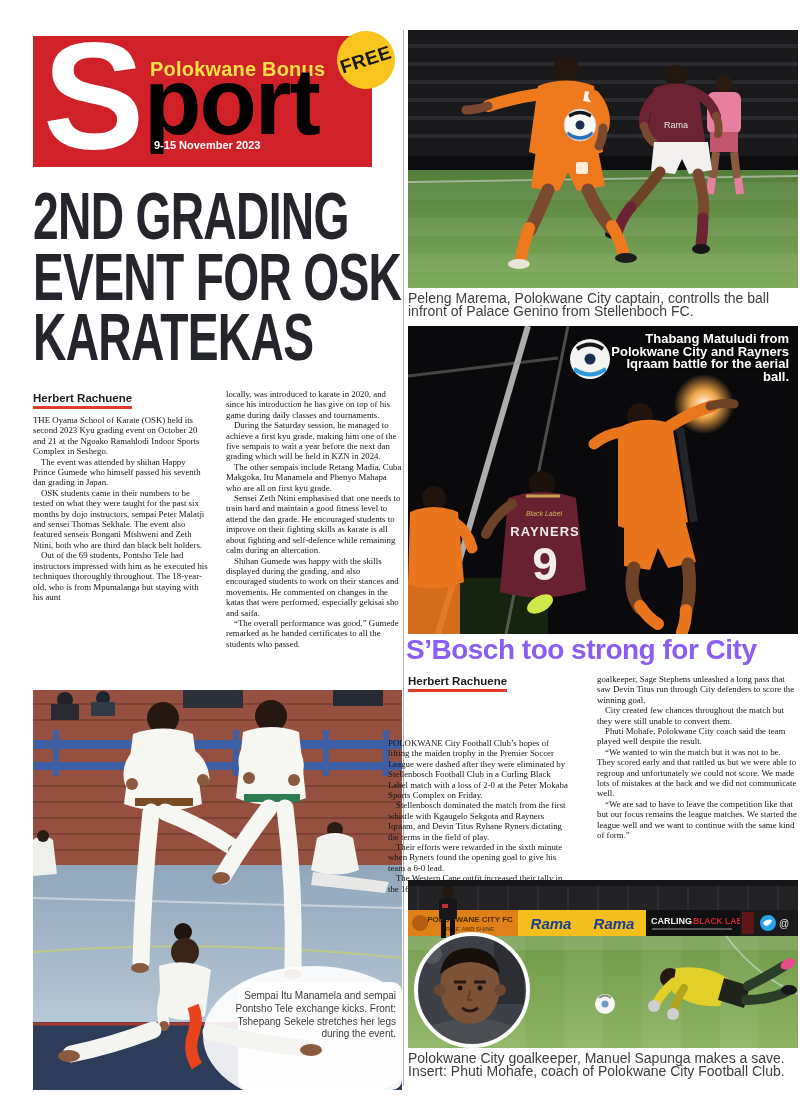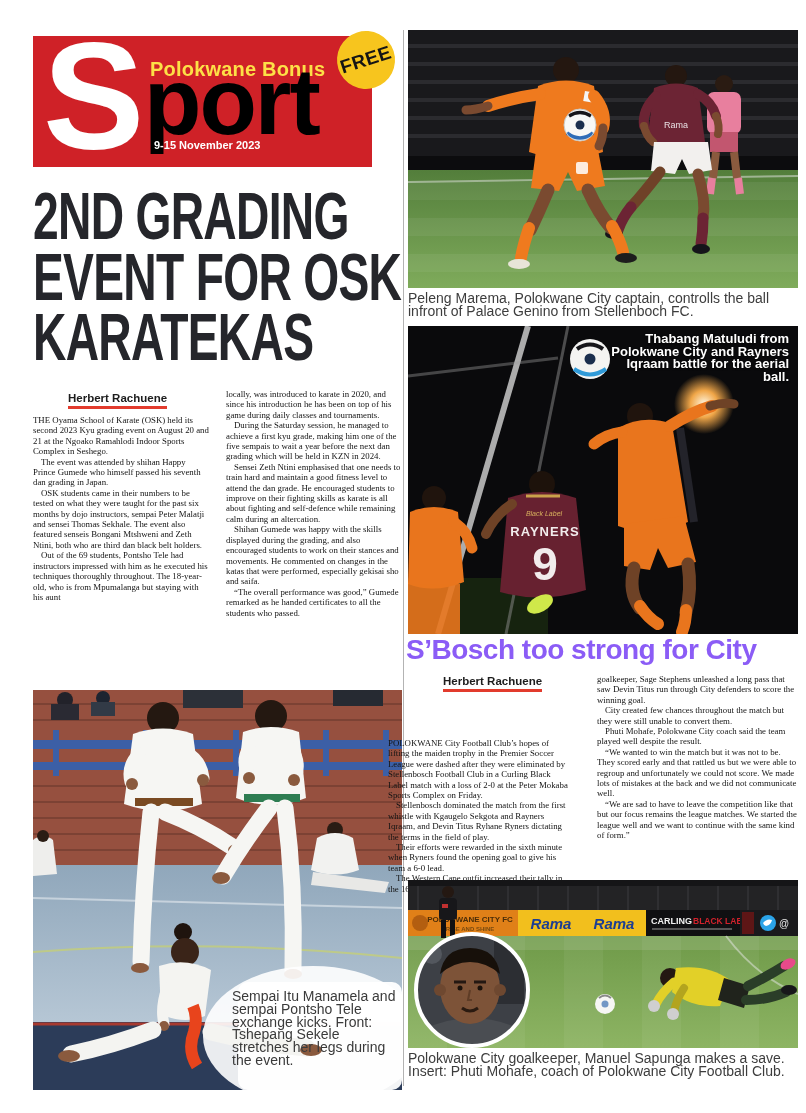--- a/index.html
+++ b/index.html
@@ -14,21 +14,21 @@
   .mast-rest{position:absolute;left:111px;top:14px;font-size:94px;line-height:1.1;font-weight:bold;color:#000000;letter-spacing:-2px;}
   .mast-date{position:absolute;left:121px;top:103px;font-size:11px;font-weight:bold;color:#fff;}
   .free-badge{left:337px;top:31px;width:58px;height:58px;border-radius:50%;background:#f7c51e;
       display:flex;align-items:center;justify-content:center;transform:rotate(-18deg);
       font-size:19px;font-weight:bold;color:#151515;letter-spacing:.5px;}
 
   
   .headline1{left:33px;top:186px;width:540px;transform:scaleX(.70);transform-origin:0 0;
       font-size:66px;line-height:.92;font-weight:bold;color:#25262b;letter-spacing:-1px;white-space:nowrap;}
   .byline{font-size:11.5px;font-weight:bold;color:#1d1d1d;display:inline-block;
-      border-bottom:3px solid #e23b2d;padding-bottom:2px;margin-left:35px;}
+      border-bottom:3px solid #e23b2d;padding-bottom:2px;}
   .byline1{left:33px;top:388px;}
   .headline2{left:406px;top:634px;width:392px;font-size:28px;font-weight:bold;color:#8b5cf6;letter-spacing:-.5px;white-space:nowrap;}
   .byline2{left:408px;top:671px;}
 
   
   .col{font-family:"Liberation Serif",serif;font-size:8.8px;line-height:10.4px;color:#141414;text-align:left;}
   .col p{margin:0;text-indent:8px;}
   .col p.first{text-indent:0;}
   .k-col1{left:33px;top:415px;width:176px;}
   .k-col2{left:226px;top:389px;width:176px;}
@@ -39,22 +39,22 @@
   .caption{font-size:14px;line-height:12.5px;color:#3d3d3d;}
   .cap1{left:408px;top:292px;width:390px;}
   .cap4{left:408px;top:1052px;width:390px;}
 
   .divider{left:403px;top:30px;width:1px;height:1056px;background:#b3b3b3;}
 
   .photo{display:block;}
   .photo-wrap{overflow:hidden;}
   .overlay2{position:absolute;top:7px;right:9px;width:180px;text-align:right;
       font-size:13px;line-height:12.5px;font-weight:bold;color:#fff;text-shadow:0 1px 2px rgba(0,0,0,.8);}
-  .cap3{position:absolute;top:300px;right:6px;width:164px;text-align:left;
-      font-size:14px;line-height:12.8px;color:#3a3a3a;}
+  .cap3{position:absolute;top:300px;right:6px;width:164px;text-align:right;
+      font-size:10px;line-height:12.8px;color:#3a3a3a;}
   svg text{font-family:"Liberation Sans",sans-serif;}
 </style>
 </head>
 <body>
 
 <div class="page">
 
   <div class="abs masthead">
     <div class="mast-s">S</div>
     <div class="mast-kicker">Polokwane Bonus</div>
@@ -64,28 +64,29 @@
   <div class="abs free-badge">FREE</div>
 
   <div class="abs headline1">
     <div>2ND GRADING</div>
     <div>EVENT FOR OSK</div>
     <div>KARATEKAS</div>
   </div>
   <div class="abs byline1"><span class="byline">Herbert Rachuene</span></div>
 
   <div class="abs col k-col1">
-    <p class="first">THE Oyama School of Karate (OSK) held its second 2023 Kyu grading event on August 20 and 21 at the Ngoako Ramahlodi Indoor Sports Complex in Seshego.</p>
+    <p class="first">THE Oyama School of Karate (OSK) held its second 2023 Kyu grading event on October 20 and 21 at the Ngoako Ramahlodi Indoor Sports Complex in Seshego.</p>
     <p>The event was attended by shihan Happy Prince Gumede who himself passed his seventh dan grading in Japan.</p>
     <p>OSK students came in their numbers to be tested on what they were taught for the past six months by dojo instructors, sempai Peter Malatji and sensei Thomas Sekhale. The event also featured senseis Bongani Mtshweni and Zeth Ntini, both who are third dan black belt holders.</p>
     <p>Out of the 69 students, Pontsho Tele had instructors impressed with him as he executed his techniques thoroughly throughout. The 18-year-old, who is from Mpumalanga but staying with his aunt</p>
   </div>
   <div class="abs col k-col2">
-    <p class="first">locally, was introduced to karate in 2020, and since his introduction he has been on top of his game during daily classes and tournaments.</p>
+    <p class="first">locally, was introduced to karate in 2020, and since his introduction he has give on top of his game during daily classes and tournaments.</p>
     <p>During the Saturday session, he managed to achieve a first kyu grade, making him one of the five sempais to wait a year before the next dan grading which will be held in KZN in 2024.</p>
+    <p>The other sempais include Retang Madia, Cuba Makgoka, Itu Manamela and Phenyo Mahapa who are all on first kyu grade.</p>
     <p>Sensei Zeth Ntini emphasised that one needs to train hard and maintain a good fitness level to attend the dan grade. He encouraged students to improve on their fighting skills as karate is all about fighting and self-defence while remaining calm during an altercation.</p>
     <p>Shihan Gumede was happy with the skills displayed during the grading, and also encouraged students to work on their stances and movements. He commented on changes in the katas that were performed, especially gekisai sho and saifa.</p>
     <p>“The overall performance was good,” Gumede remarked as he handed certificates to all the students who passed.</p>
   </div>
 
   <div class="abs photo-wrap" style="left:33px;top:690px;width:369px;height:400px;">
     <svg class="photo" width="369" height="400" viewBox="0 0 369 400">
       <defs>
         <linearGradient id="floor3" x1="0" y1="0" x2="0" y2="1">
           <stop offset="0" stop-color="#90a7bb"></stop>

